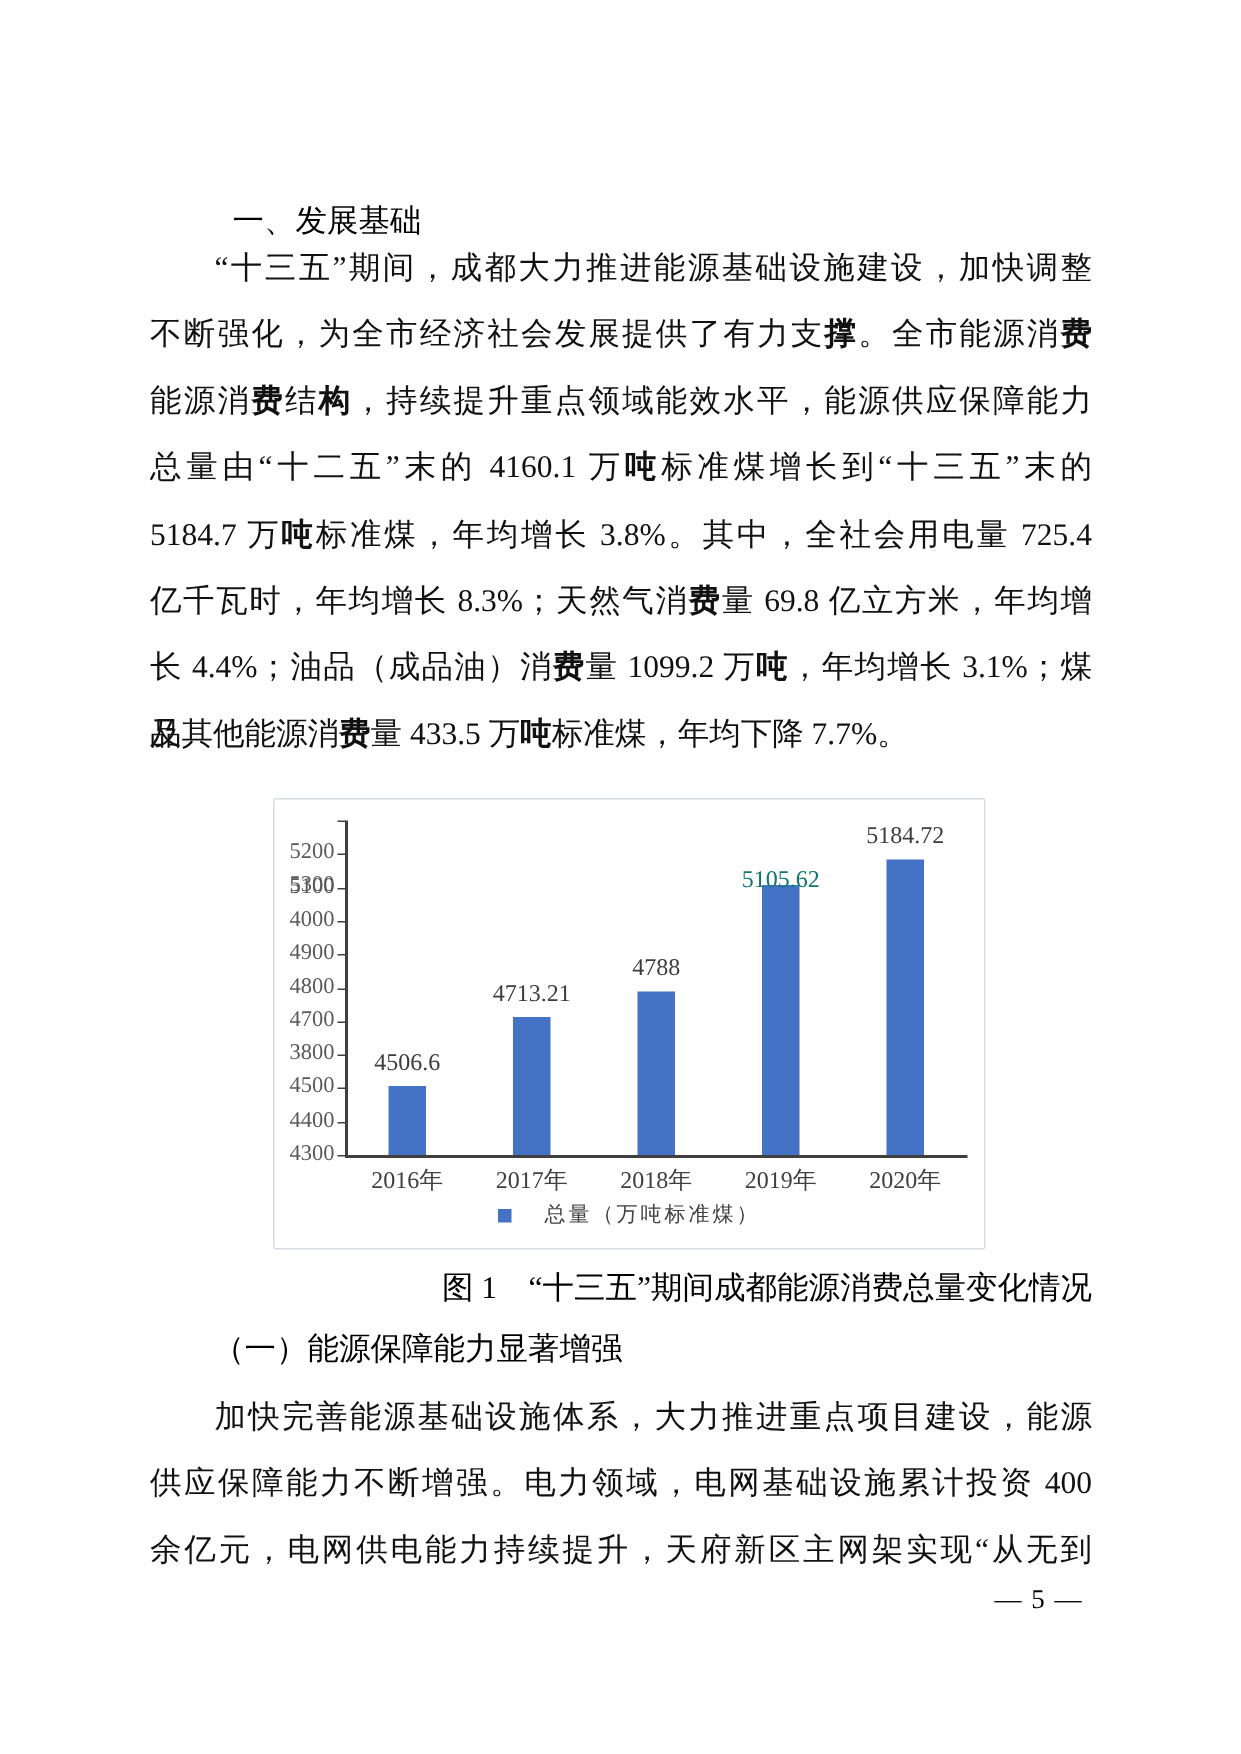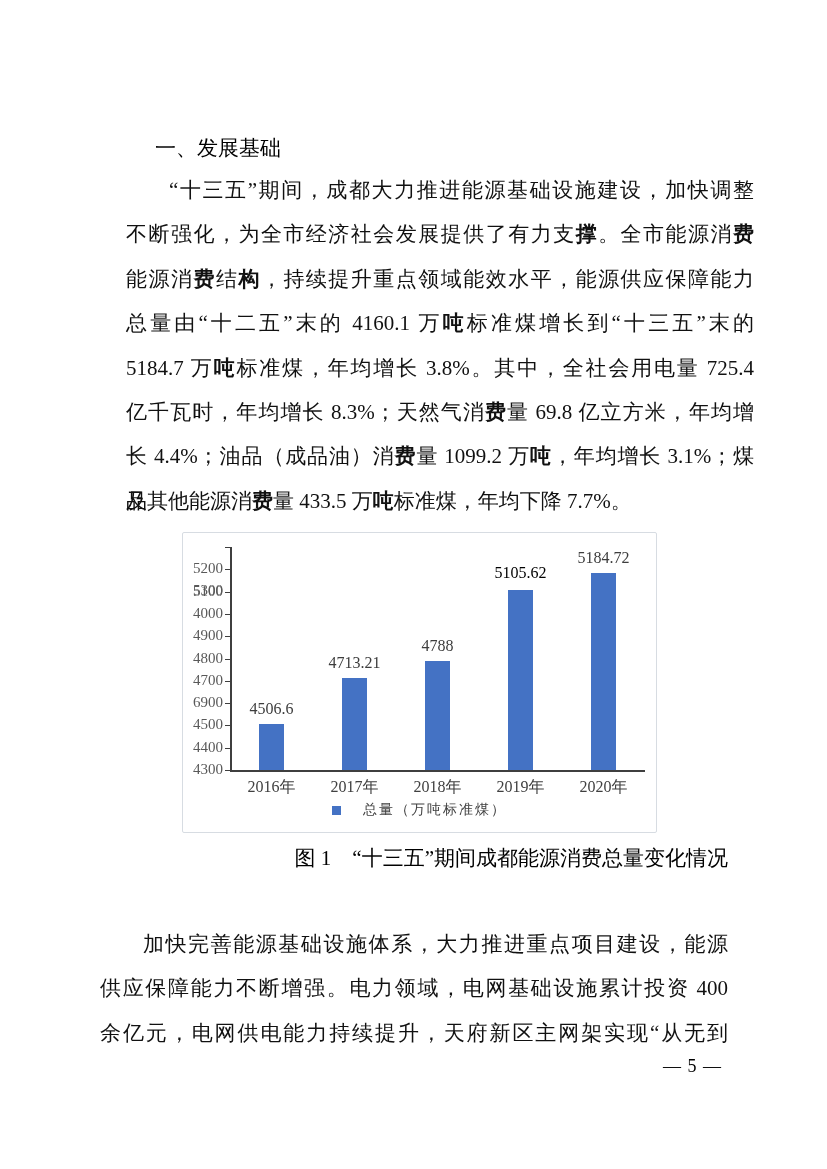--- a/index.html
+++ b/index.html
@@ -11,21 +11,21 @@
     color:#111111;
     overflow:hidden;
   }
   .h1{
     position:absolute;left:155px;top:136px;
     font-size:21px;line-height:24px;
     font-family:"Liberation Sans","DejaVu Sans",sans-serif;
     color:#000000;white-space:nowrap;
   }
   .para{position:absolute;left:100px;width:628px;font-size:21px;}
-  #para1{top:168px;margin-left:26px;}
+  #para1{top:156px;}
   #para2{top:922px;}
   .line{
     height:44.4px;line-height:44.4px;
     text-align:justify;text-align-last:justify;
     white-space:normal;
   }
   .line.lastline{text-align-last:left;}
   .line.indent{padding-left:43px;}
   .bold{font-weight:bold;}
   .caption{
@@ -89,21 +89,21 @@
     </div>
 
   <div class="chart-box">
     <div class="chart-inner" id="chart">
         <div class="y-tick-label" style="left: 0px; top: 228px; width: 40px; color: rgb(89, 89, 89);">4300</div>
         <div class="y-tick-mark" style="left: 42px; top: 237px;"></div>
         <div class="y-tick-label" style="left: 0px; top: 205.7px; width: 40px; color: rgb(89, 89, 89);">4400</div>
         <div class="y-tick-mark" style="left: 42px; top: 214.7px;"></div>
         <div class="y-tick-label" style="left: 0px; top: 183.4px; width: 40px; color: rgb(89, 89, 89);">4500</div>
         <div class="y-tick-mark" style="left: 42px; top: 192.4px;"></div>
-        <div class="y-tick-label" style="left: 0px; top: 161.1px; width: 40px; color: rgb(89, 89, 89);">6900</div>
+        <div class="y-tick-label" style="left: 0px; top: 161.1px; width: 40px; color: rgb(89, 89, 89);">3800</div>
         <div class="y-tick-mark" style="left: 42px; top: 170.1px;"></div>
         <div class="y-tick-label" style="left: 0px; top: 138.8px; width: 40px; color: rgb(89, 89, 89);">4700</div>
         <div class="y-tick-mark" style="left: 42px; top: 147.8px;"></div>
         <div class="y-tick-label" style="left: 0px; top: 116.5px; width: 40px; color: rgb(89, 89, 89);">4800</div>
         <div class="y-tick-mark" style="left: 42px; top: 125.5px;"></div>
         <div class="y-tick-label" style="left: 0px; top: 94.2px; width: 40px; color: rgb(89, 89, 89);">4900</div>
         <div class="y-tick-mark" style="left: 42px; top: 103.2px;"></div>
         <div class="y-tick-label" style="left: 0px; top: 71.9px; width: 40px; color: rgb(89, 89, 89);">4000</div>
         <div class="y-tick-mark" style="left: 42px; top: 80.9px;"></div>
         <div class="y-tick-label" style="left: 0px; top: 49.6px; width: 40px; color: rgb(89, 89, 89);">5100</div>
@@ -117,34 +117,35 @@
         <div class="bar" style="left: 76px; top: 190.928px; width: 25px; height: 46.0718px; background: rgb(68, 114, 196);"></div>
         <div class="bar-label" style="left: 43.5px; top: 166.928px; width: 90px; color: rgb(61, 61, 61);">4506.6</div>
         <div class="x-cat-label" style="left: 43.5px; top: 244px; width: 90px;">2016年</div>
         <div class="bar" style="left: 159px; top: 144.854px; width: 25px; height: 92.1458px; background: rgb(68, 114, 196);"></div>
         <div class="bar-label" style="left: 126.5px; top: 120.854px; width: 90px; color: rgb(61, 61, 61);">4713.21</div>
         <div class="x-cat-label" style="left: 126.5px; top: 244px; width: 90px;">2017年</div>
         <div class="bar" style="left: 242px; top: 128.176px; width: 25px; height: 108.824px; background: rgb(68, 114, 196);"></div>
         <div class="bar-label" style="left: 209.5px; top: 104.176px; width: 90px; color: rgb(61, 61, 61);">4788</div>
         <div class="x-cat-label" style="left: 209.5px; top: 244px; width: 90px;">2018年</div>
         <div class="bar" style="left: 325px; top: 57.3467px; width: 25px; height: 179.653px; background: rgb(68, 114, 196);"></div>
-        <div class="bar-label" style="left: 292.5px; top: 31px; width: 90px; color: #000000;">5105.62</div>
+        <div class="bar-label" style="left: 292.5px; top: 45px; width: 90px; color: #0f766e;">5105.62</div>
         <div class="x-cat-label" style="left: 292.5px; top: 244px; width: 90px;">2019年</div>
         <div class="bar" style="left: 408px; top: 39.7074px; width: 25px; height: 197.293px; background: rgb(68, 114, 196);"></div>
         <div class="bar-label" style="left: 375.5px; top: 15.7074px; width: 90px; color: rgb(61, 61, 61);">5184.72</div>
         <div class="x-cat-label" style="left: 375.5px; top: 244px; width: 90px;">2020年</div>
         <div class="legend-row" style="top: 268px;">
           <span class="legend-swatch" style="background: rgb(68, 114, 196);"></span>
           <span class="legend-text">总量（万吨标准煤）</span>
         </div>
       </div>
   </div>
 
   <div class="caption">图 1　“十三五”期间成都能源消费总量变化情况</div>
 
+  <div class="h2">（一）能源保障能力显著增强</div>
 
   <div class="para" id="para2">
       <div class="line indent"><span>加快完善能源基础设施体系，大力推进重点项目建设，能源</span></div>
       <div class="line"><span>供应保障能力不断增强。电力领域，电网基础设施累计投资 400</span></div>
       <div class="line"><span>余亿元，电网供电能力持续提升，天府新区主网架实现“从无到</span></div>
     </div>
 
   <div class="page-number">— 5 —</div>
 
 </div>

